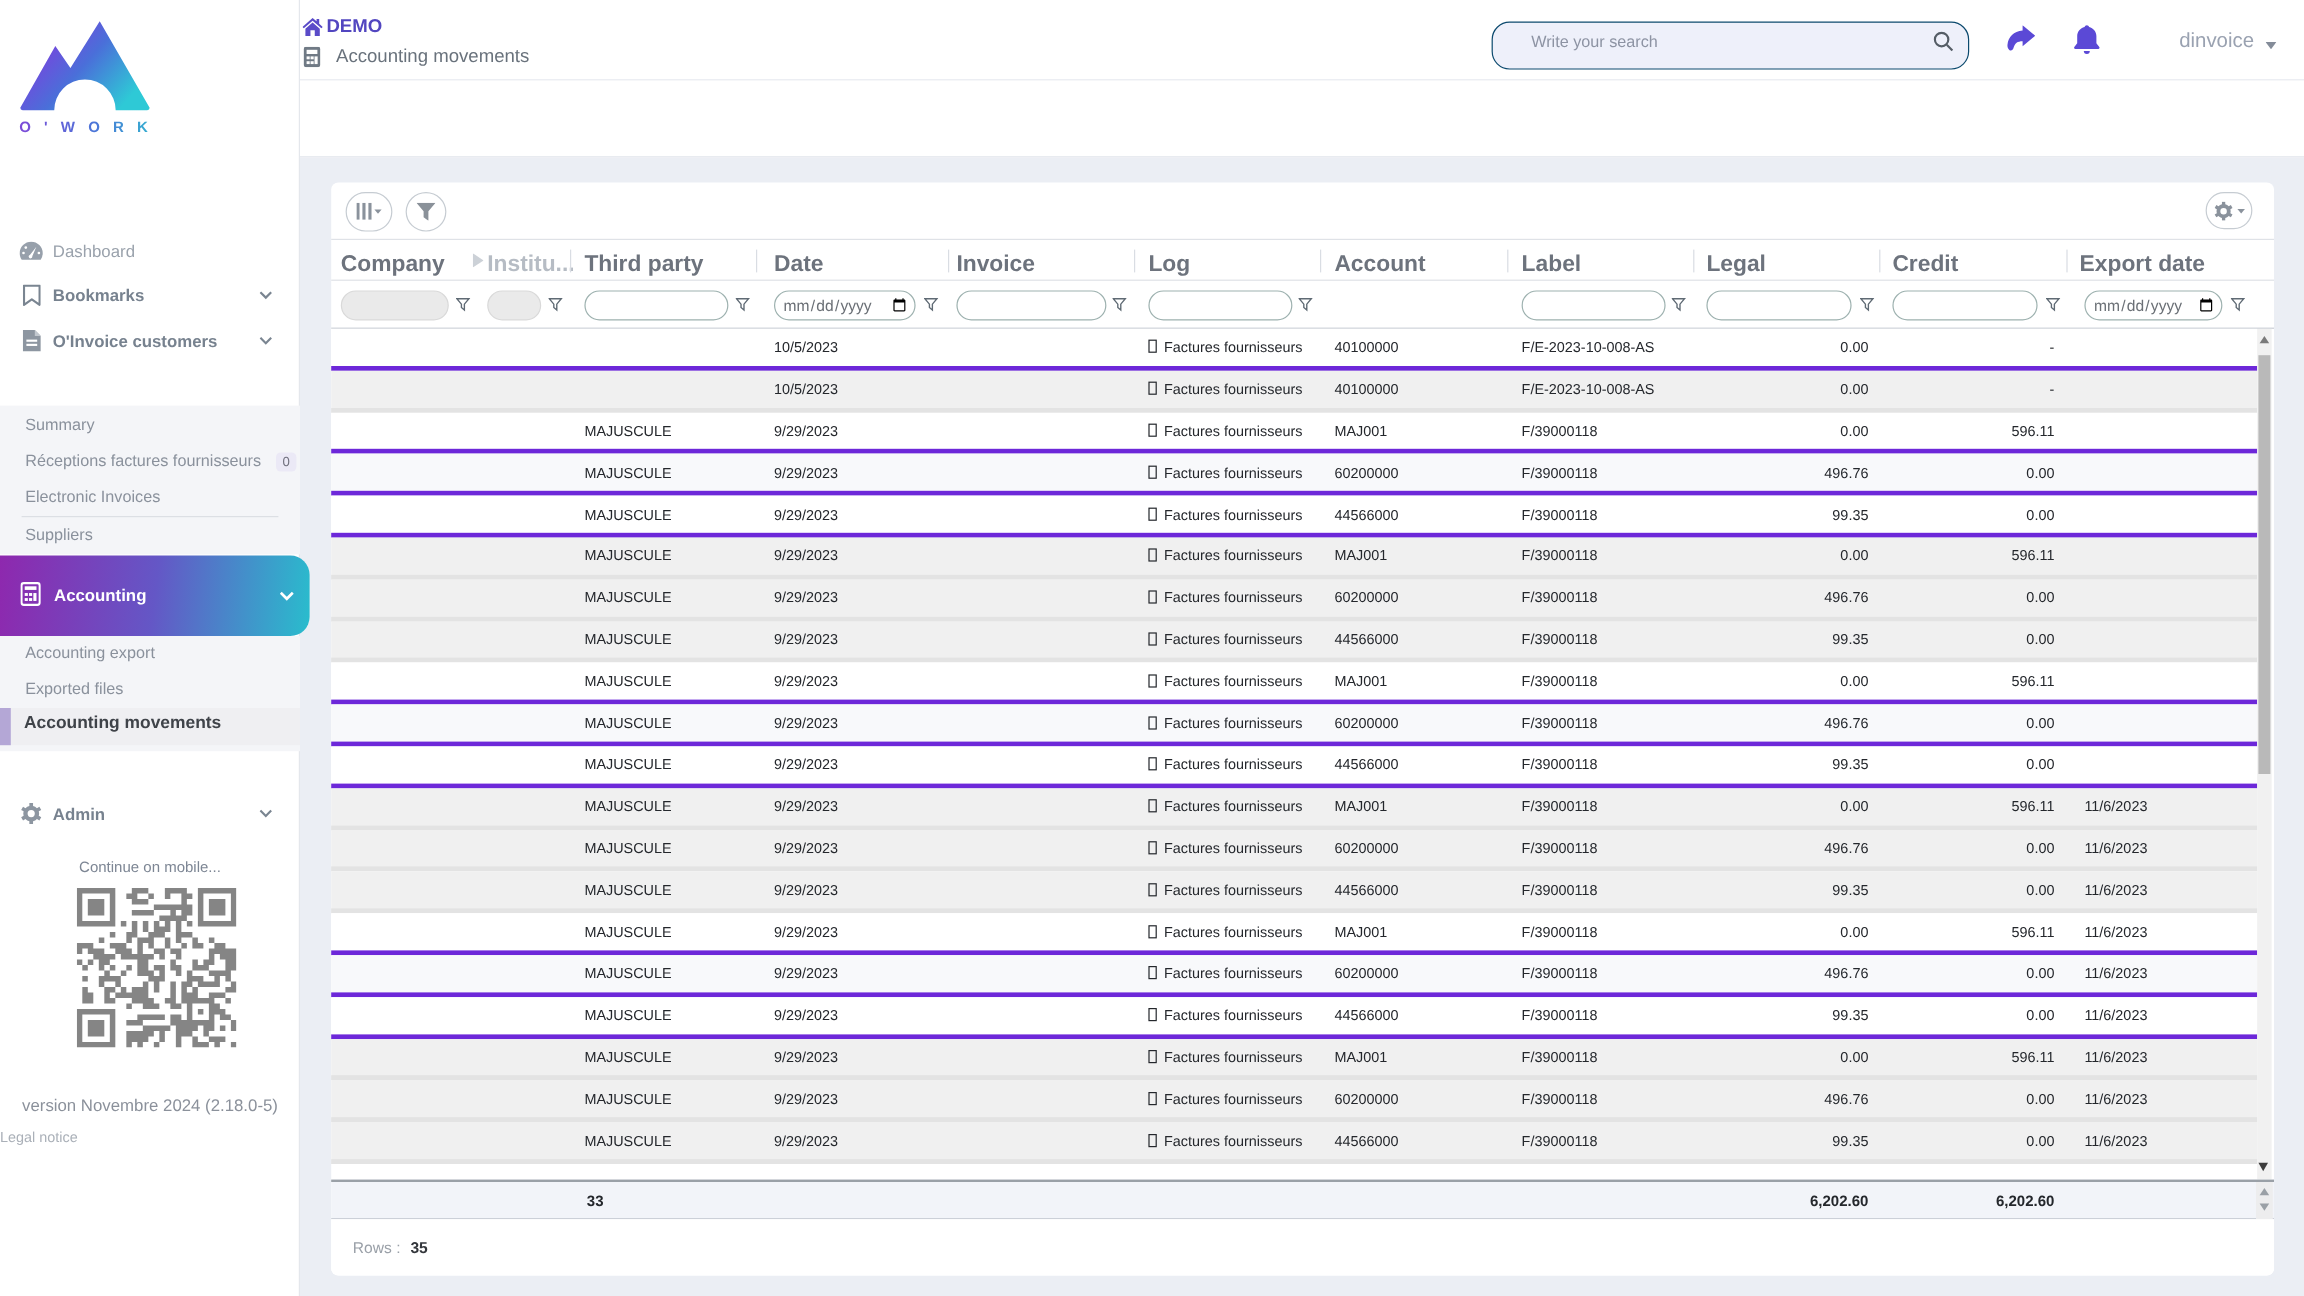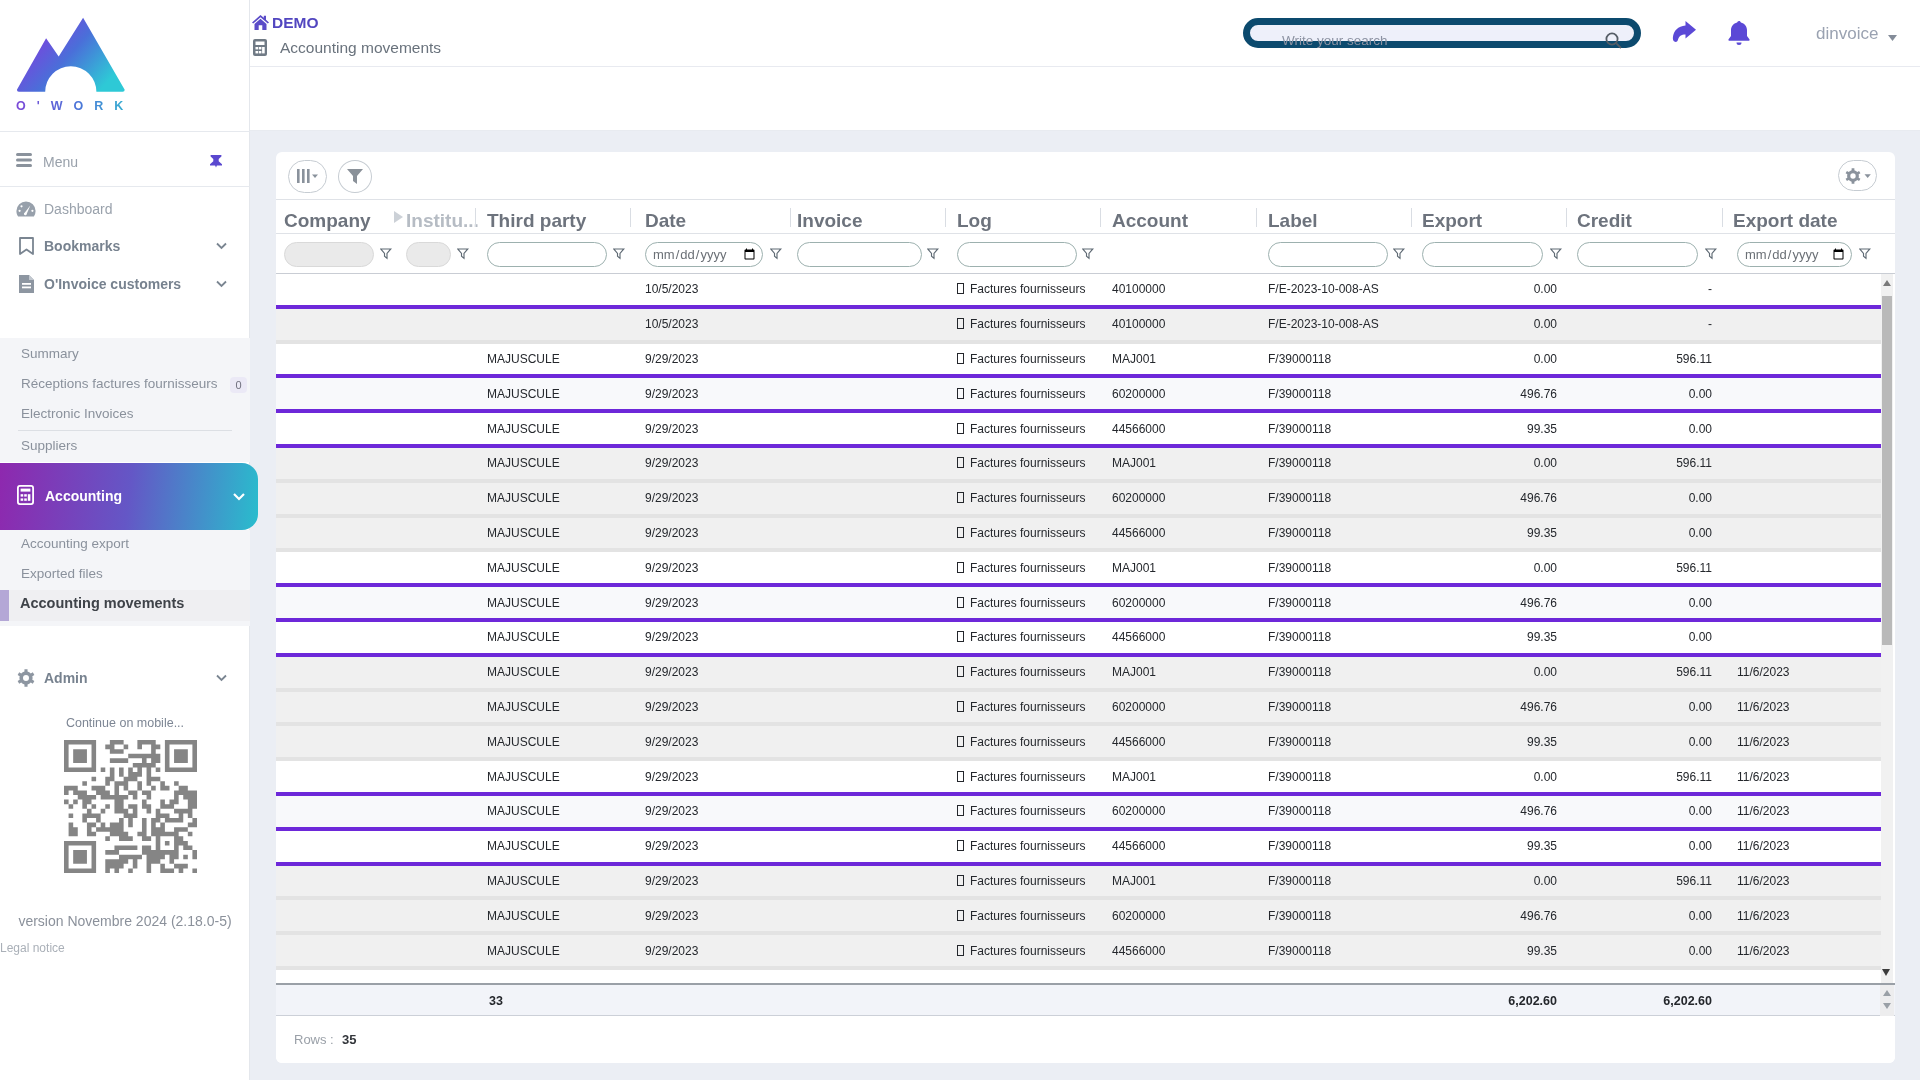--- a/index.html
+++ b/index.html
@@ -13,21 +13,21 @@
 .mitem .ic{position:absolute;left:16px;width:20px;height:20px;display:flex;align-items:center;justify-content:center}
 .mitem .chev{position:absolute;left:216px;top:50%;margin-top:-4px}
 .sub{position:absolute;left:0;width:250px;background:#f4f5f8}
 .subitem{position:absolute;left:21px;font-size:13.5px;color:#8a919c;white-space:nowrap}
 #acct{position:absolute;left:0;top:463px;width:258px;height:67px;background:linear-gradient(97deg,#8e28ae 0%,#6457c6 50%,#29bdcd 100%);border-radius:0 16px 16px 0;}
 #acct .lbl{position:absolute;left:45px;top:25px;font-size:14px;font-weight:700;color:#fff}
 #qr{position:absolute;left:64px;top:740px}
 
 #header{position:absolute;left:250px;top:0;width:1670px;height:131px;background:#fff;border-bottom:1px solid #e8ebf0;z-index:4}
 #bline{position:absolute;left:0;top:66px;width:1670px;height:1px;background:#e8eaf0}
-#search{position:absolute;left:993px;top:18px;width:398px;height:30px;border-radius:15px;background:#eef0fa;border:7px solid #0c4a6e}
+#search{position:absolute;left:993px;top:18px;width:398px;height:40px;border-radius:15px;background:#eef0fa;border:1px solid #0c4a6e}
 #search span{position:absolute;left:32px;top:8px;font-size:13.5px;color:#8d93a3}
 
 #card{position:absolute;left:276px;top:152px;width:1619px;height:911px;background:#fff;border-radius:6px;z-index:3}
 .tbtn{position:absolute;border:1px solid #c6ccd2;background:#fff;display:flex;align-items:center;justify-content:center}
 #hdrrow{position:absolute;left:0;top:47px;width:1619px;height:35px;border-top:1px solid #dfe2e7;border-bottom:1px solid #dfe2e7}
 .hlbl{position:absolute;top:10px;font-size:19px;font-weight:700;color:#6d737d;white-space:nowrap}
 .hsep{position:absolute;top:8px;width:1px;height:19px;background:#d9dde3}
 #ftrrow{position:absolute;left:0;top:82px;width:1619px;height:40px;border-bottom:1px solid #c9cdd4}
 .fin{position:absolute;top:8px;height:25px;border:1px solid #9db1af;border-radius:12.5px;background:#fff;font-family:"Liberation Sans",sans-serif;font-size:13px;color:#333;padding:0 9px;outline:none}
 .fin[type=date]{color:#6b7076;padding:0 4px 0 6px}
@@ -100,31 +100,20 @@
       </linearGradient>
       <linearGradient id="lg2" x1="0" y1="0" x2="1" y2="0">
         <stop offset="0" stop-color="#7d4ad8"></stop>
           <stop offset="0.55" stop-color="#4a78d8"></stop>
           <stop offset="1" stop-color="#33b9cf"></stop>
       </linearGradient>
     </defs>
     <path d="M1.9 74.8 L31.1 23.3 L43.7 41.6 L68.1 2.8 L109.7 74.8 a2 2 0 0 1 -2 2 H81.4 A25.6 25.6 0 0 0 30.2 76.8 H3.9 a2 2 0 0 1 -2 -2 z" fill="url(#lg1)"></path>
     <text x="1" y="95" font-size="12.5" font-weight="700" letter-spacing="11" fill="url(#lg2)">O'WORK</text>
   </svg>
-  <div id="menurow">
-    <svg class="abs" style="left:16px;top:21px" width="16" height="14" viewBox="0 0 16 14">
-        <rect y="0" width="16" height="3" rx="1.5" fill="#8a929c"></rect>
-        <rect y="5.5" width="16" height="3" rx="1.5" fill="#8a929c"></rect>
-        <rect y="11" width="16" height="3" rx="1.5" fill="#8a929c"></rect>
-      </svg>
-    <div class="abs" style="left:43px;top:22px;font-size:14px;color:#99a1ab">Menu</div>
-    <svg class="abs" style="left:210px;top:23px" width="12" height="13" viewBox="0 0 12 13">
-        <path d="M0.6 0 H11.4 V1.6 L8.7 3.9 V6.3 L12 9.2 V10.6 H6.9 L6 12.4 L5.1 10.6 H0 V9.2 L3.3 6.3 V3.9 L0.6 1.6 Z" fill="#5a48cf"></path>
-      </svg>
-  </div>
   <div class="mitem" style="top:190px">
     <span class="ic">
         <svg width="20" height="16" viewBox="0 0 20 16">
           <path d="M10 0.4 A 9.6 9.6 0 0 0 0.4 10 c0 2 .6 3.9 1.7 5.4 h15.8 A 9.57 9.57 0 0 0 19.6 10 9.6 9.6 0 0 0 10 .4 z" fill="#97a0ab"></path>
           <circle cx="3.6" cy="9.8" r="1.1" fill="#fff"></circle>
           <circle cx="5.5" cy="5.3" r="1.1" fill="#fff"></circle>
           <circle cx="16.4" cy="9.8" r="1.1" fill="#fff"></circle>
           <path d="M8.9 11.4 L14.3 4.6 L10.9 12.6 A1.5 1.5 0 1 1 8.9 11.4 z" fill="#fff"></path>
         </svg>
       </span>
@@ -229,21 +218,21 @@
     <svg class="abs" style="left:118px;top:11px" width="9" height="12" viewBox="0 0 9 12">
         <path d="M0 0l9 6-9 6z" fill="#ccd1d7"></path>
       </svg>
     <span class="hlbl" style="left:130px;color:#b6bcc4">Institu...</span>
     <span class="hlbl" style="left:211px">Third party</span>
     <span class="hlbl" style="left:369px">Date</span>
     <span class="hlbl" style="left:521px">Invoice</span>
     <span class="hlbl" style="left:681px">Log</span>
     <span class="hlbl" style="left:836px">Account</span>
     <span class="hlbl" style="left:992px">Label</span>
-    <span class="hlbl" style="left:1146px">Export</span>
+    <span class="hlbl" style="left:1146px">Legal</span>
     <span class="hlbl" style="left:1301px">Credit</span>
     <span class="hlbl" style="left:1457px">Export date</span>
     <div class="hsep" style="left:199px"></div>
       <div class="hsep" style="left:354px"></div>
       <div class="hsep" style="left:514px"></div>
       <div class="hsep" style="left:669px"></div>
       <div class="hsep" style="left:824px"></div>
       <div class="hsep" style="left:980px"></div>
       <div class="hsep" style="left:1135px"></div>
       <div class="hsep" style="left:1290px"></div>

